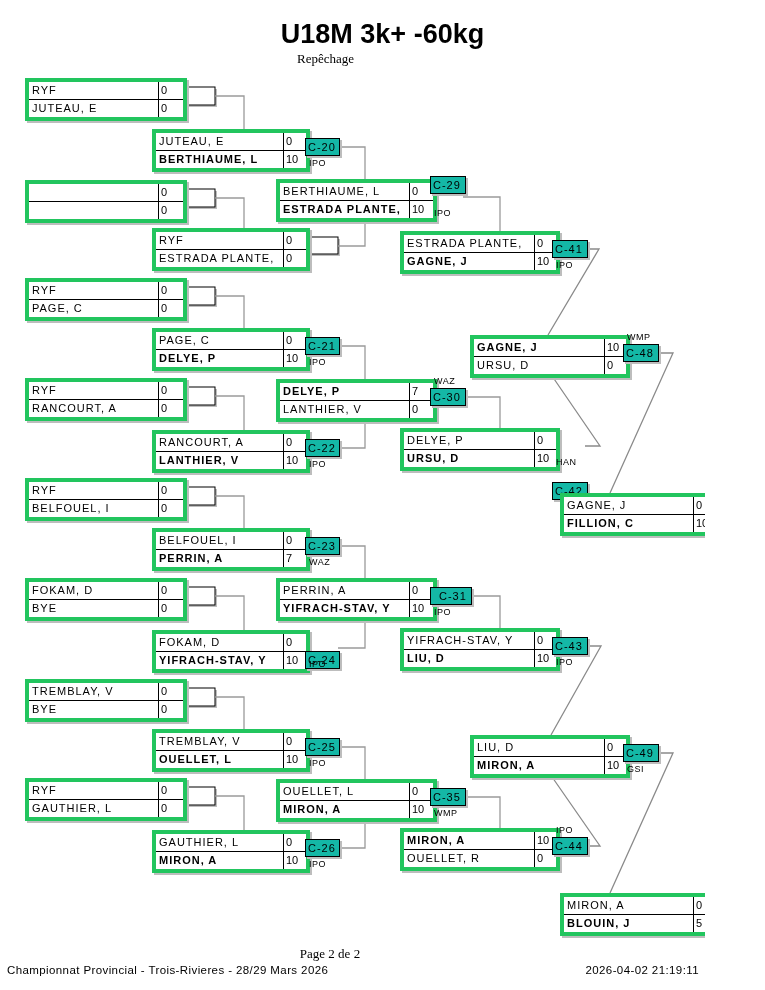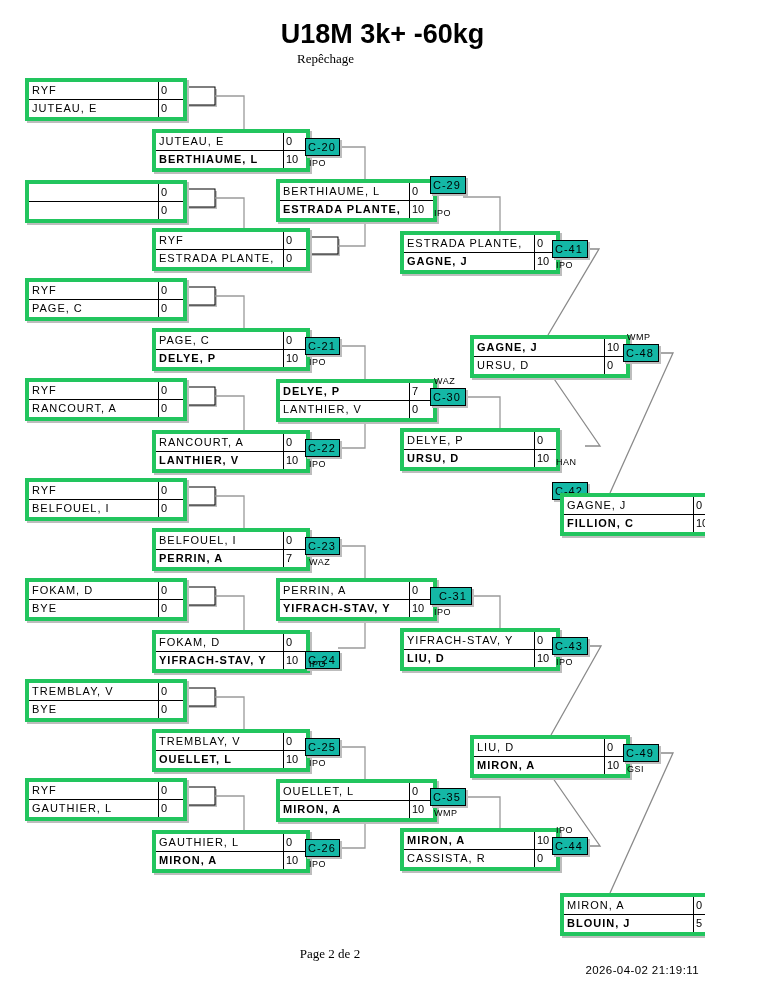--- a/index.html
+++ b/index.html
@@ -338,21 +338,21 @@
         </div>
       </div>
       <div class="codebox" style="left: 552px; top: 637px; width: 32px;">C-43</div>
       <div class="winlabel" style="left: 556px; top: 657px;">IPO</div>
       <div class="mbox" style="left: 400px; top: 828px; width: 152px;">
         <div class="mrow">
           <div class="mname win">MIRON, A</div>
           <div class="mscore" style="width: 19px;">10</div>
         </div>
         <div class="mrow">
-          <div class="mname">CASSISTA, R</div>
+          <div class="mname">OUELLET, R</div>
           <div class="mscore" style="width: 19px;">0</div>
         </div>
       </div>
       <div class="codebox" style="left: 552px; top: 837px; width: 32px;">C-44</div>
       <div class="winlabel" style="left: 556px; top: 825px;">IPO</div>
       <div class="mbox" style="left: 470px; top: 335px; width: 152px;">
         <div class="mrow">
           <div class="mname win">GAGNE, J</div>
           <div class="mscore" style="width: 19px;">10</div>
         </div>
@@ -395,14 +395,15 @@
         <div class="mrow">
           <div class="mname win">BLOUIN, J</div>
           <div class="mscore" style="width: 20px;">5</div>
         </div>
       </div>
       <div class="codebox" style="left: 713px; top: 902px; width: 32px;">C-53</div>
       <div class="winlabel" style="left: 717px; top: 922px;">YUK</div>
     </div>
 
   <div class="pagefoot">Page 2 de 2</div>
+  <div class="footline-left">Championnat Provincial - Trois-Rivieres -  28/29 Mars 2026</div>
   <div class="footline-right">2026-04-02 21:19:11</div>
 </div>
 
 </body></html>

